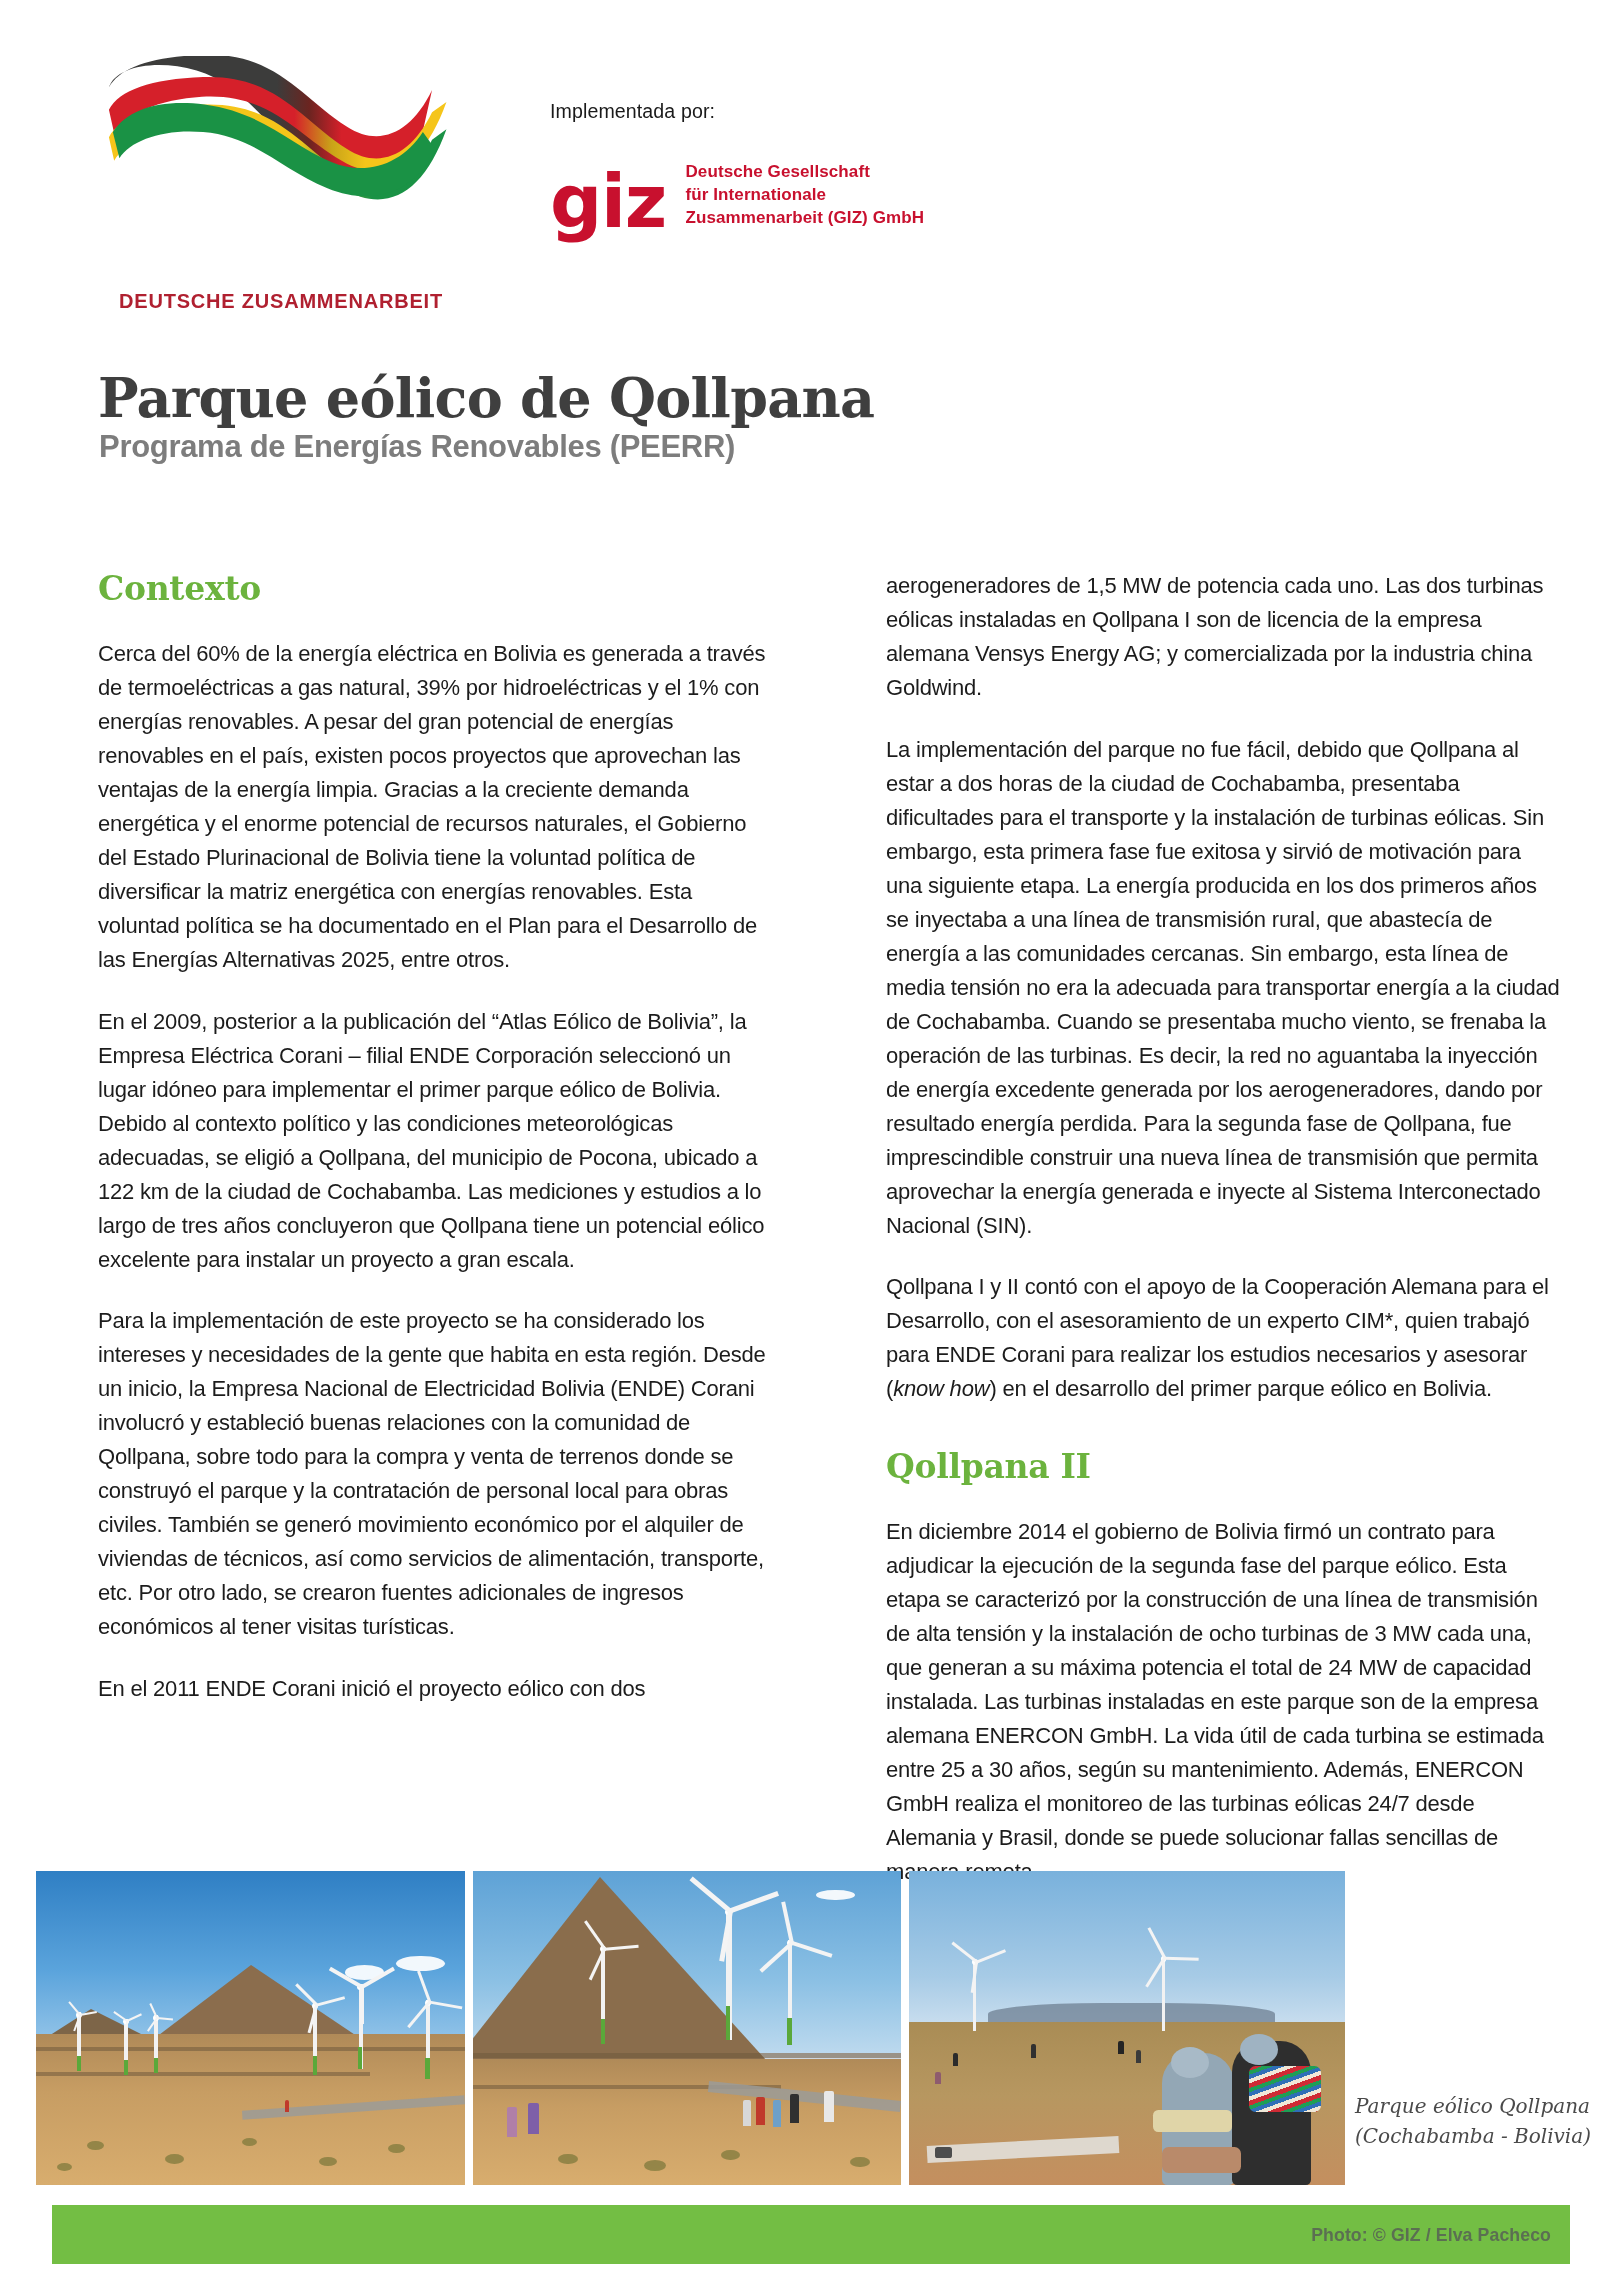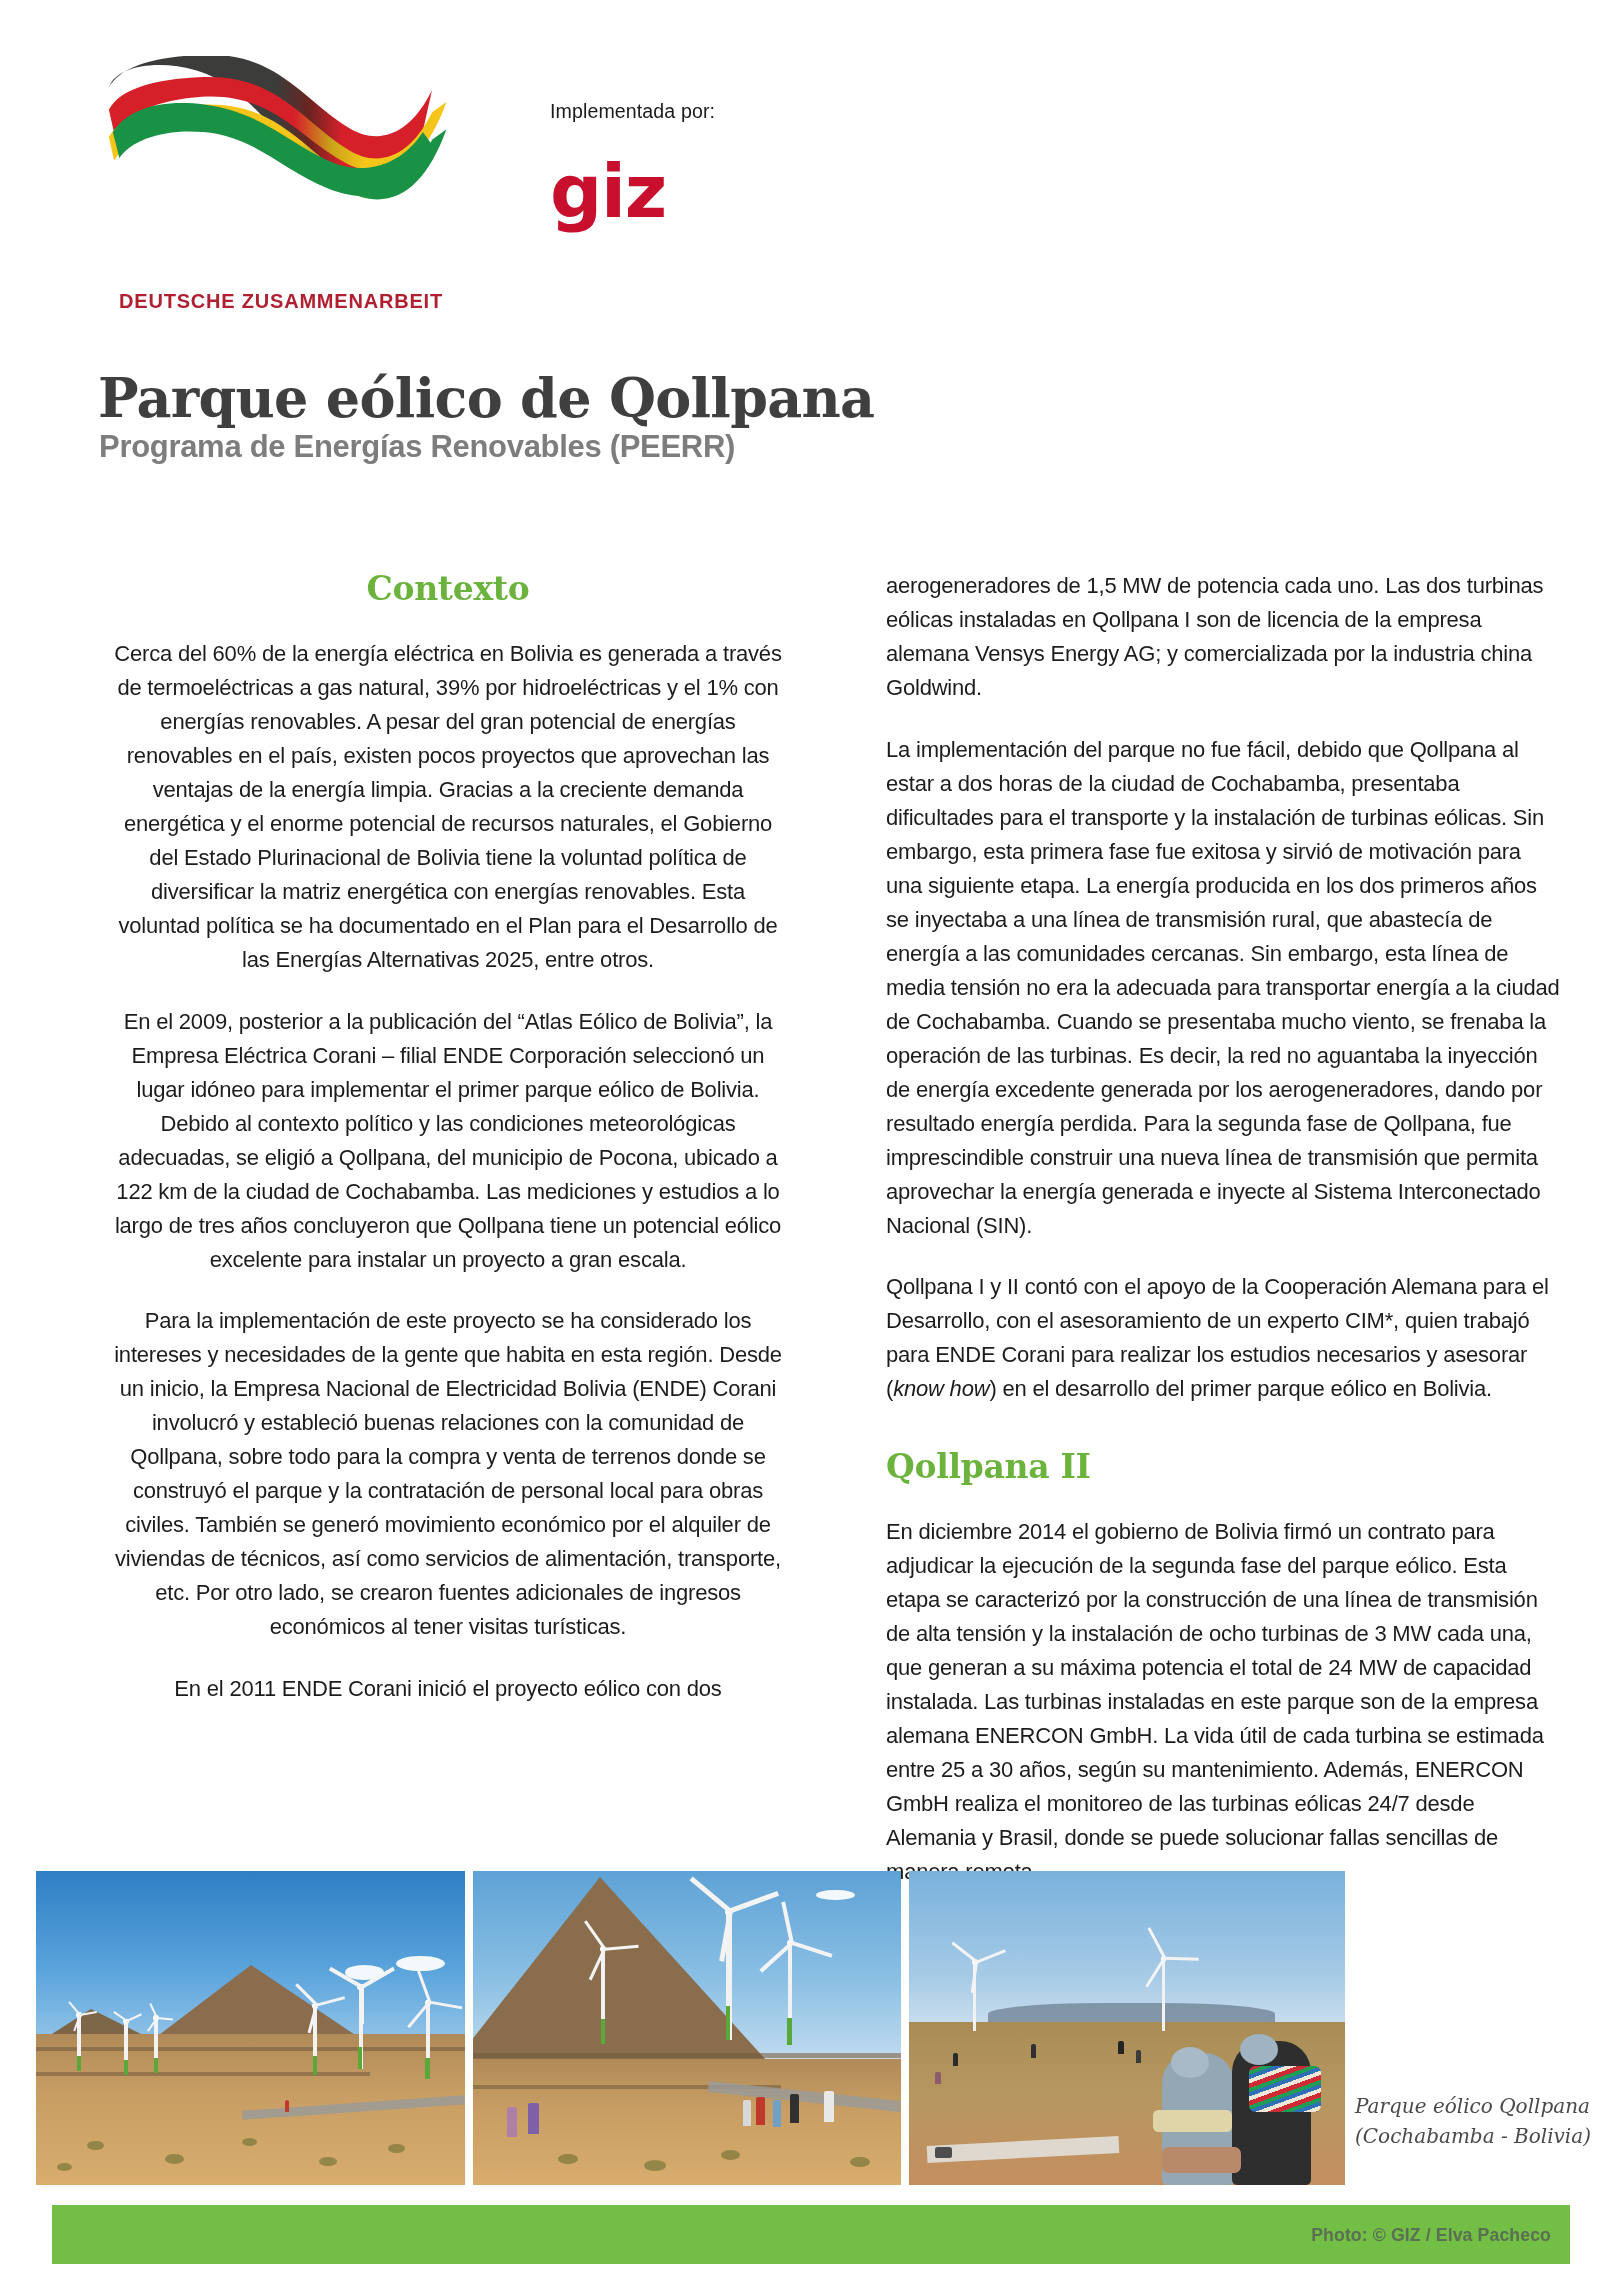--- a/index.html
+++ b/index.html
@@ -121,21 +121,21 @@
     color: #7d7d7d;
     letter-spacing: -0.3px;
   }
 
   
   .col {
     position: absolute;
     top: 569px;
     width: 674px;
   }
-  .col-left  { left: 111px; text-align: center; }
+  .col-left  { left: 98px; }
   .col-right { left: 886px; }
 
   h2.sec {
     margin: 0 0 29px 0;
     font-family: "DejaVu Serif", serif;
     font-weight: bold;
     font-size: 33px;
     color: #6cb33e;
     letter-spacing: -0.3px;
   }
@@ -304,20 +304,25 @@
         <path d="M6,48 C22,18 70,1 150,-2 C262,-6 300,64 370,108 C420,140 468,118 500,52 L522,36 C486,136 430,166 362,126 C292,85 252,22 148,28 C84,32 30,54 14,84 Z" fill="url(#ggold)" transform="translate(0,76)"></path>
         <path d="M18,120 C42,84 92,70 158,78 C248,90 290,140 352,166 C404,188 460,170 492,120 L512,148 C476,214 416,234 346,206 C276,178 234,126 156,120 C96,115 46,132 28,160 Z" fill="#1a9245" transform="translate(-6,-4)"></path>
       </svg>
       <div class="coop-sub">DEUTSCHE ZUSAMMENARBEIT</div>
     </div>
 
     <div class="impl-block">
       <div class="impl-label">Implementada por:</div>
       <div class="giz-row">
         <div class="giz-mark">giz</div>
+        <div class="giz-text">
+          <div>Deutsche Gesellschaft</div>
+          <div>für Internationale</div>
+          <div>Zusammenarbeit (GIZ) GmbH</div>
+        </div>
       </div>
     </div>
   </div>
 
   <h1 class="doc-title">Parque eólico de Qollpana</h1>
   <div class="doc-subtitle">Programa de Energías Renovables (PEERR)</div>
 
   <div class="col col-left">
     <h2 class="sec">Contexto</h2>
     <p class="body">Cerca del 60% de la energía eléctrica en Bolivia es generada a través de termoeléctricas a gas natural, 39% por hidroeléctricas y el 1% con energías renovables. A pesar del gran potencial de energías renovables en el país, existen pocos proyectos que aprovechan las ventajas de la energía limpia. Gracias a la creciente demanda energética y el enorme potencial de recursos naturales, el Gobierno del Estado Plurinacional de Bolivia tiene la voluntad política de diversificar la matriz energética con energías renovables. Esta voluntad política se ha documentado en el Plan para el Desarrollo de las Energías Alternativas 2025, entre otros.</p>

